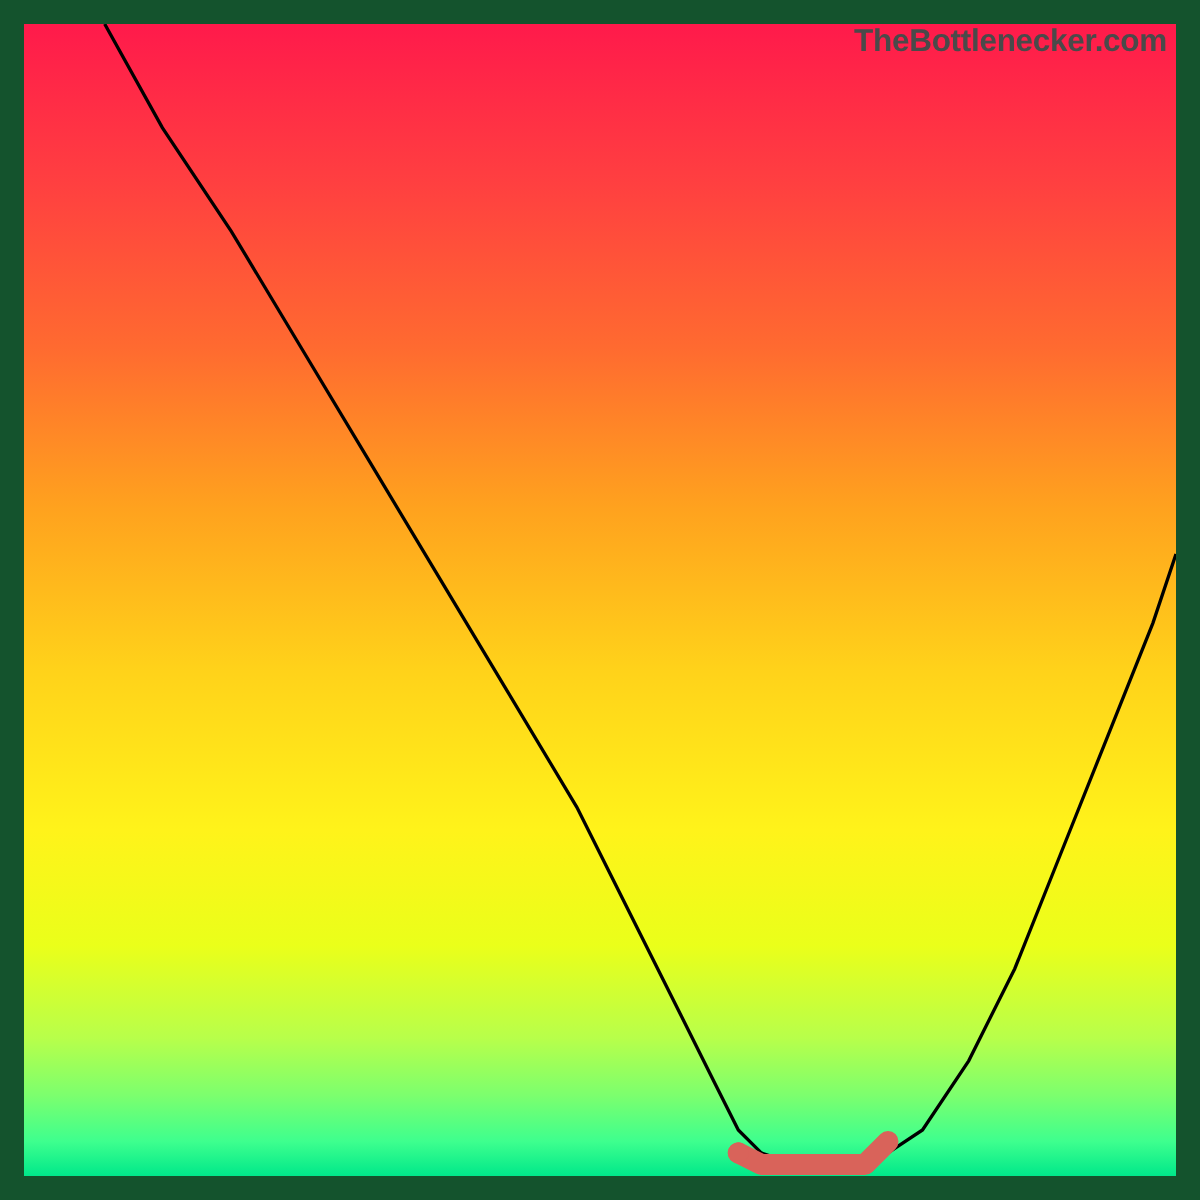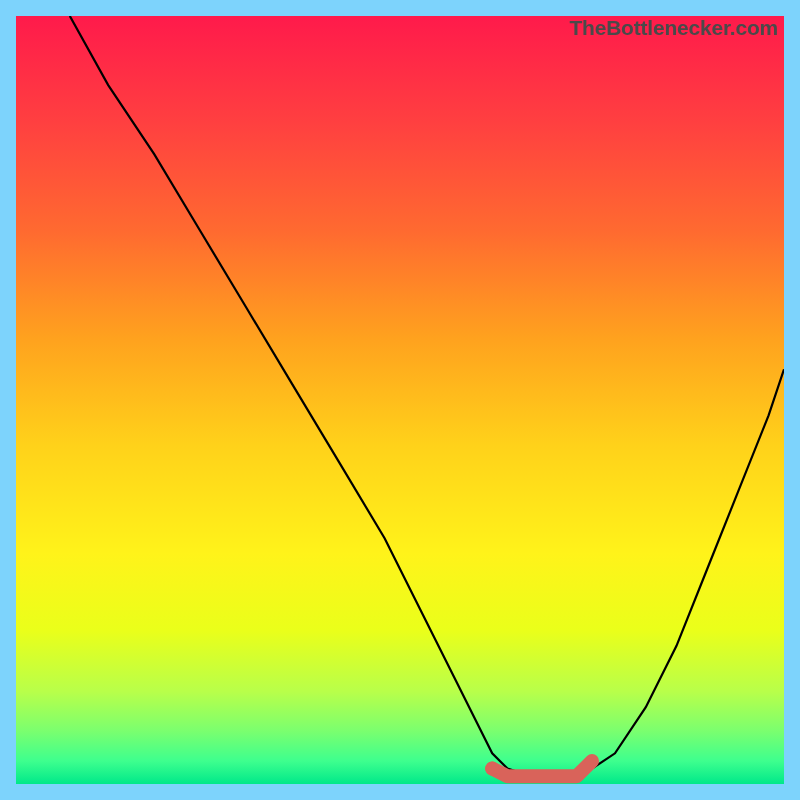--- a/index.html
+++ b/index.html
@@ -1,17 +1,17 @@
 <!DOCTYPE html>
 <html><head>
 <meta charset="utf-8">
 <style>
   * { margin: 0; padding: 0; box-sizing: border-box; }
   html, body { width: 800px; height: 800px; overflow: hidden; background: #000; }
-  .frame { position: relative; width: 800px; height: 800px; background: #7dd3fc; }
+  .frame { position: relative; width: 800px; height: 800px; background: #14532d; }
   .plot-area {
     position: absolute;
     left: 16px;
     top: 16px;
     width: 768px;
     height: 768px;
     background: linear-gradient(to bottom,
       #ff1a4b 0%,
       #ff4040 14%,
       #ff6a30 28%,

